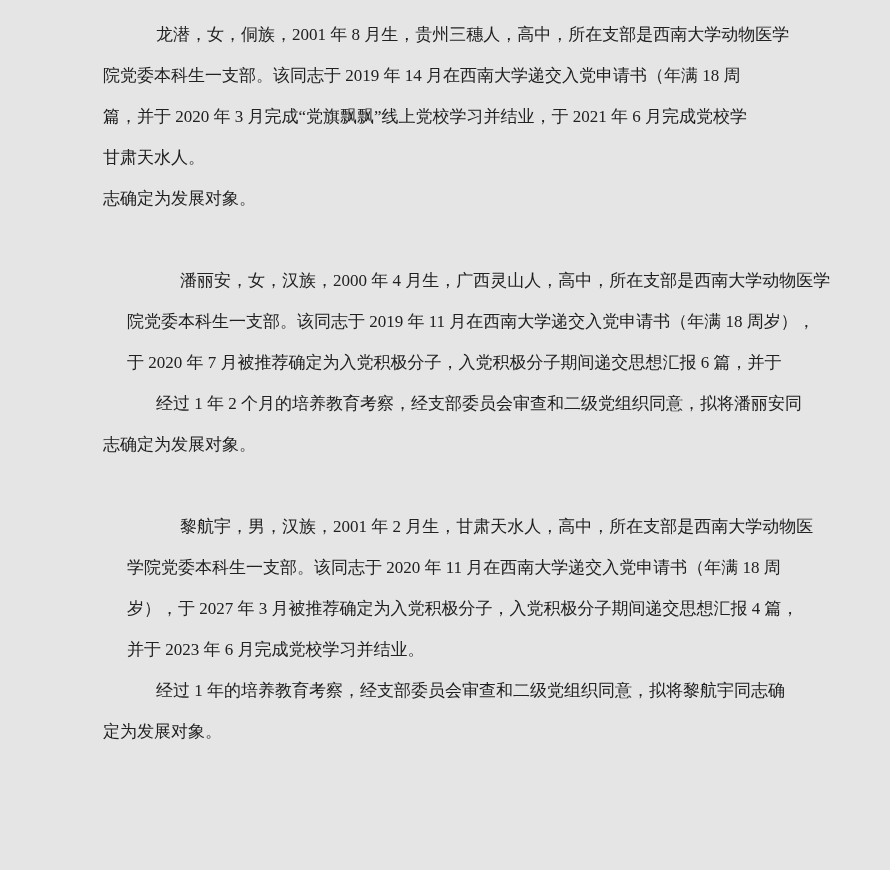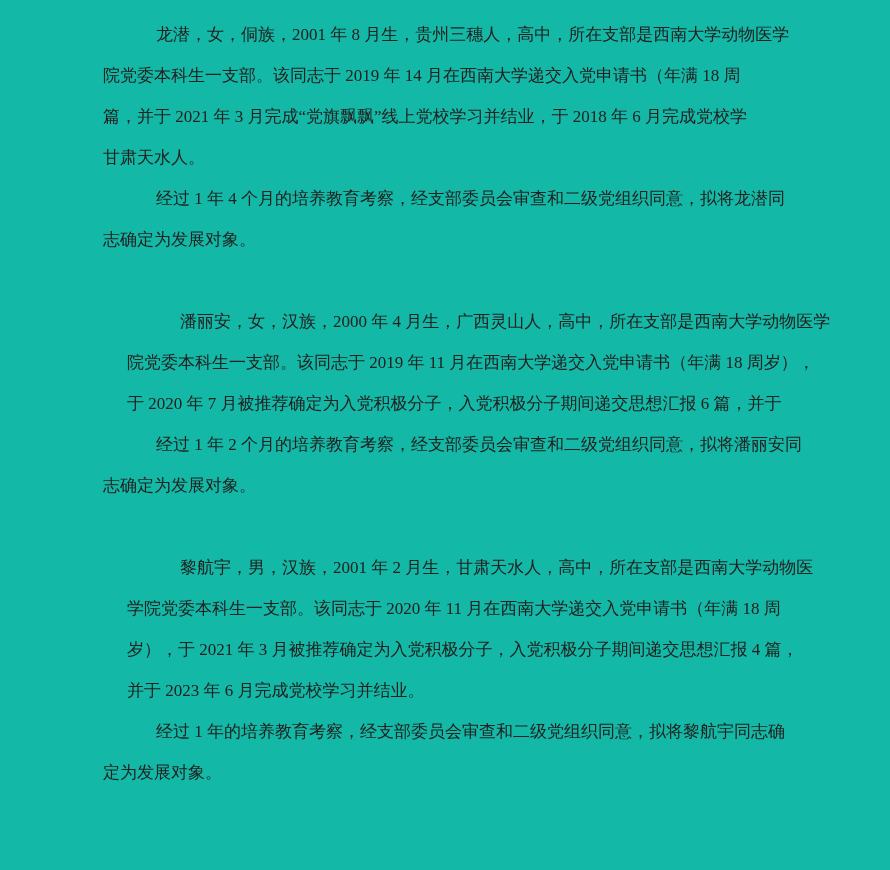--- a/index.html
+++ b/index.html
@@ -5,21 +5,21 @@
   html, body {
     margin: 0;
     padding: 0;
     background: #ffffff;
   }
   .page {
     position: relative;
     width: 890px;
     height: 870px;
     box-sizing: border-box;
-    background: #14b8a6;
+    background: #e5e5e5;
     overflow: hidden;
     padding: 14px 95px 0 103px;
     font-family: "Liberation Serif", "DejaVu Serif", serif;
     font-size: 17px;
     color: #212121;
   }
   .para {
     margin: 0;
     padding: 0;
   }
@@ -38,44 +38,43 @@
   }
 </style>
 </head>
 <body>
 
 <div class="page">
 
   <div class="para">
     <div class="line first">龙潜，女，侗族，2001 年 8 月生，贵州三穗人，高中，所在支部是西南大学动物医学</div>
     <div class="line">院党委本科生一支部。该同志于 2019 年 14 月在西南大学递交入党申请书（年满 18 周</div>
-    <div class="line">篇，并于 2021 年 3 月完成“党旗飘飘”线上党校学习并结业，于 2018 年 6 月完成党校学</div>
+    <div class="line">篇，并于 2020 年 3 月完成“党旗飘飘”线上党校学习并结业，于 2021 年 6 月完成党校学</div>
     <div class="line">甘肃天水人。</div>
   </div>
 
   <div class="para">
-    <div class="line first">经过 1 年 4 个月的培养教育考察，经支部委员会审查和二级党组织同意，拟将龙潜同</div>
     <div class="line">志确定为发展对象。</div>
   </div>
 
   <div class="para gap">
     <div class="line first">潘丽安，女，汉族，2000 年 4 月生，广西灵山人，高中，所在支部是西南大学动物医学</div>
     <div class="line">院党委本科生一支部。该同志于 2019 年 11 月在西南大学递交入党申请书（年满 18 周岁），</div>
     <div class="line">于 2020 年 7 月被推荐确定为入党积极分子，入党积极分子期间递交思想汇报 6 篇，并于</div>
   </div>
 
   <div class="para">
     <div class="line first">经过 1 年 2 个月的培养教育考察，经支部委员会审查和二级党组织同意，拟将潘丽安同</div>
     <div class="line">志确定为发展对象。</div>
   </div>
 
   <div class="para gap">
     <div class="line first">黎航宇，男，汉族，2001 年 2 月生，甘肃天水人，高中，所在支部是西南大学动物医</div>
     <div class="line">学院党委本科生一支部。该同志于 2020 年 11 月在西南大学递交入党申请书（年满 18 周</div>
-    <div class="line">岁），于 2021 年 3 月被推荐确定为入党积极分子，入党积极分子期间递交思想汇报 4 篇，</div>
+    <div class="line">岁），于 2027 年 3 月被推荐确定为入党积极分子，入党积极分子期间递交思想汇报 4 篇，</div>
     <div class="line">并于 2023 年 6 月完成党校学习并结业。</div>
   </div>
 
   <div class="para">
     <div class="line first">经过 1 年的培养教育考察，经支部委员会审查和二级党组织同意，拟将黎航宇同志确</div>
     <div class="line">定为发展对象。</div>
   </div>
 
 </div>
 

